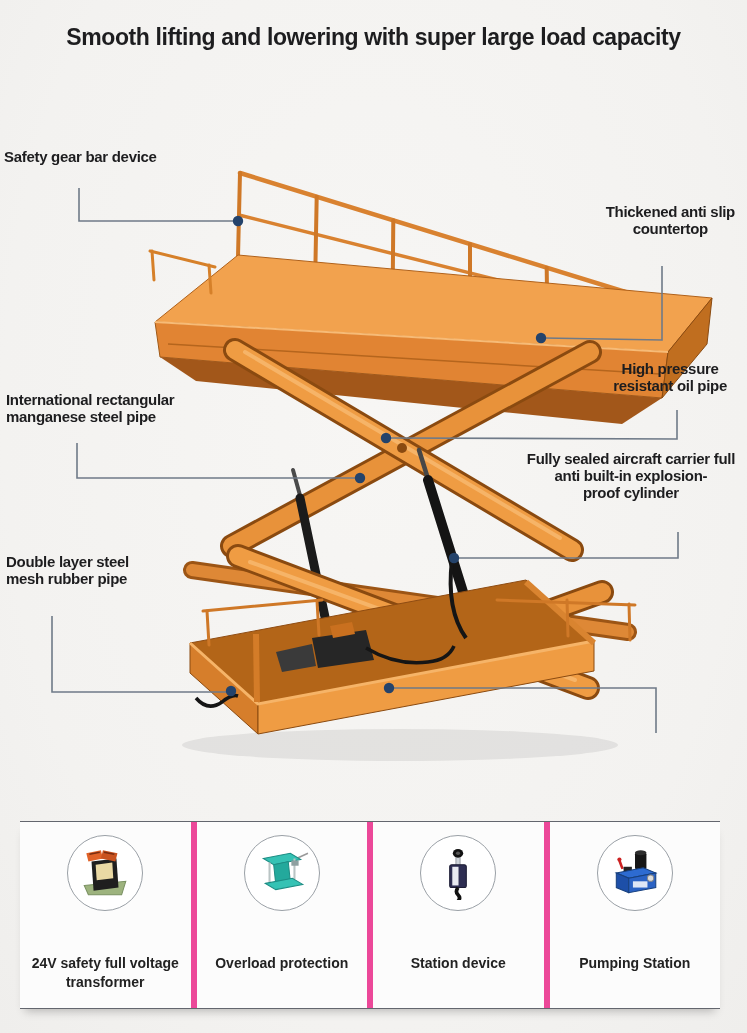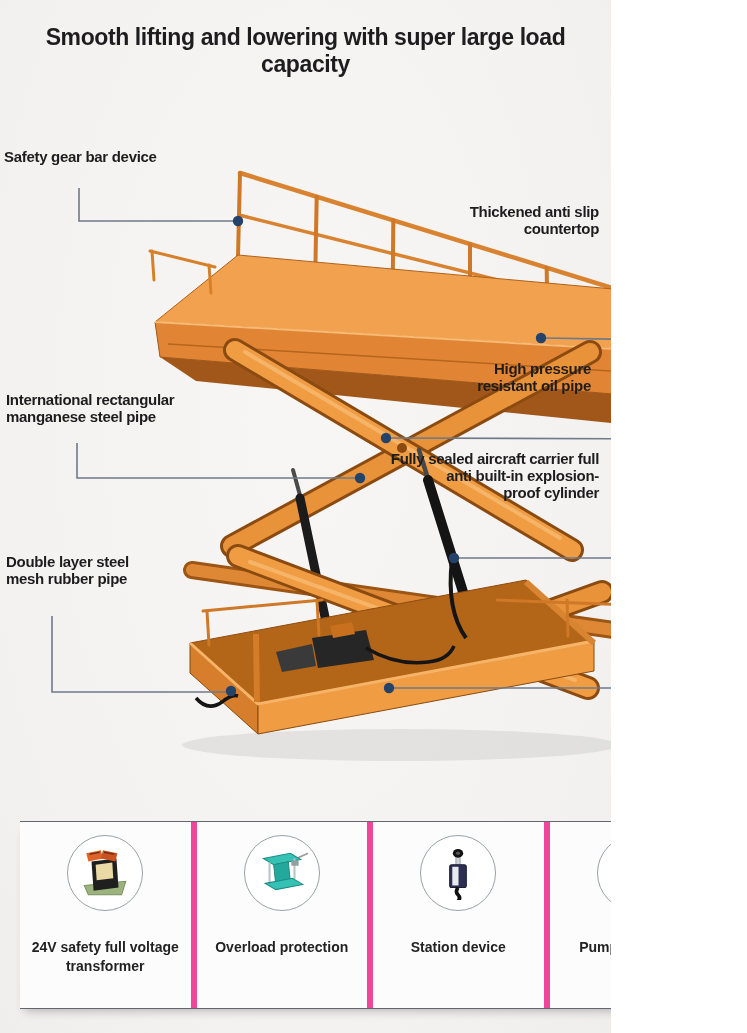--- a/index.html
+++ b/index.html
@@ -1,29 +1,29 @@
 <!DOCTYPE html>
 <html><head>
 <meta charset="utf-8">
 <style>
   html,body{margin:0;padding:0;}
   .page{
-    position:relative;width:611px;height:1033px;overflow:hidden;
+    position:relative;width:747px;height:1033px;overflow:hidden;
     background:radial-gradient(ellipse at 50% 40%, #f7f6f4 0%, #f3f2f0 70%, #efeeec 100%);
     font-family:"Liberation Sans","DejaVu Sans",sans-serif;
   }
   .title{
     position:absolute;left:0;right:0;top:24px;text-align:center;
     font-size:23px;font-weight:700;color:#1d1d1f;letter-spacing:-0.4px;
   }
   .lbl{
     position:absolute;font-weight:700;color:#1d1d1f;font-size:15px;
     line-height:1.12;letter-spacing:-0.3px;white-space:nowrap;
   }
-  .lbl.right{text-align:right;}
+  .lbl.right{text-align:center;}
   #lbl-safety{left:4px;top:149px;}
   #lbl-countertop{right:12px;top:204px;}
   #lbl-steel{left:6px;top:392px;}
   #lbl-oil{right:20px;top:361px;}
   #lbl-cyl{right:12px;top:451px;}
   #lbl-rubber{left:6px;top:554px;}
   #lbl-pump{left:372px;top:743px;font-size:21px;}
   svg.scene{position:absolute;left:0;top:0;}
   .panel{
     position:absolute;left:20px;top:821px;width:700px;height:186px;
@@ -32,21 +32,21 @@
     display:flex;
   }
   .cell{flex:1 1 0;display:flex;flex-direction:column;align-items:center;padding-top:13px;}
   .cell + .cell{border-left:6px solid #ec4899;}
   .circle{
     width:74px;height:74px;border-radius:50%;
     border:1px solid #9aa0a6;background:#fff;
     display:flex;align-items:center;justify-content:center;overflow:hidden;
   }
   .feat-label{
-    margin-top:27px;text-align:center;font-size:14px;font-weight:700;
+    margin-top:43px;text-align:center;font-size:14px;font-weight:700;
     color:#222;line-height:1.35;
   }
 </style>
 </head>
 <body>
 
 <div class="page">
 
   <svg class="scene" width="747" height="1033" viewBox="0 0 747 1033">
 

